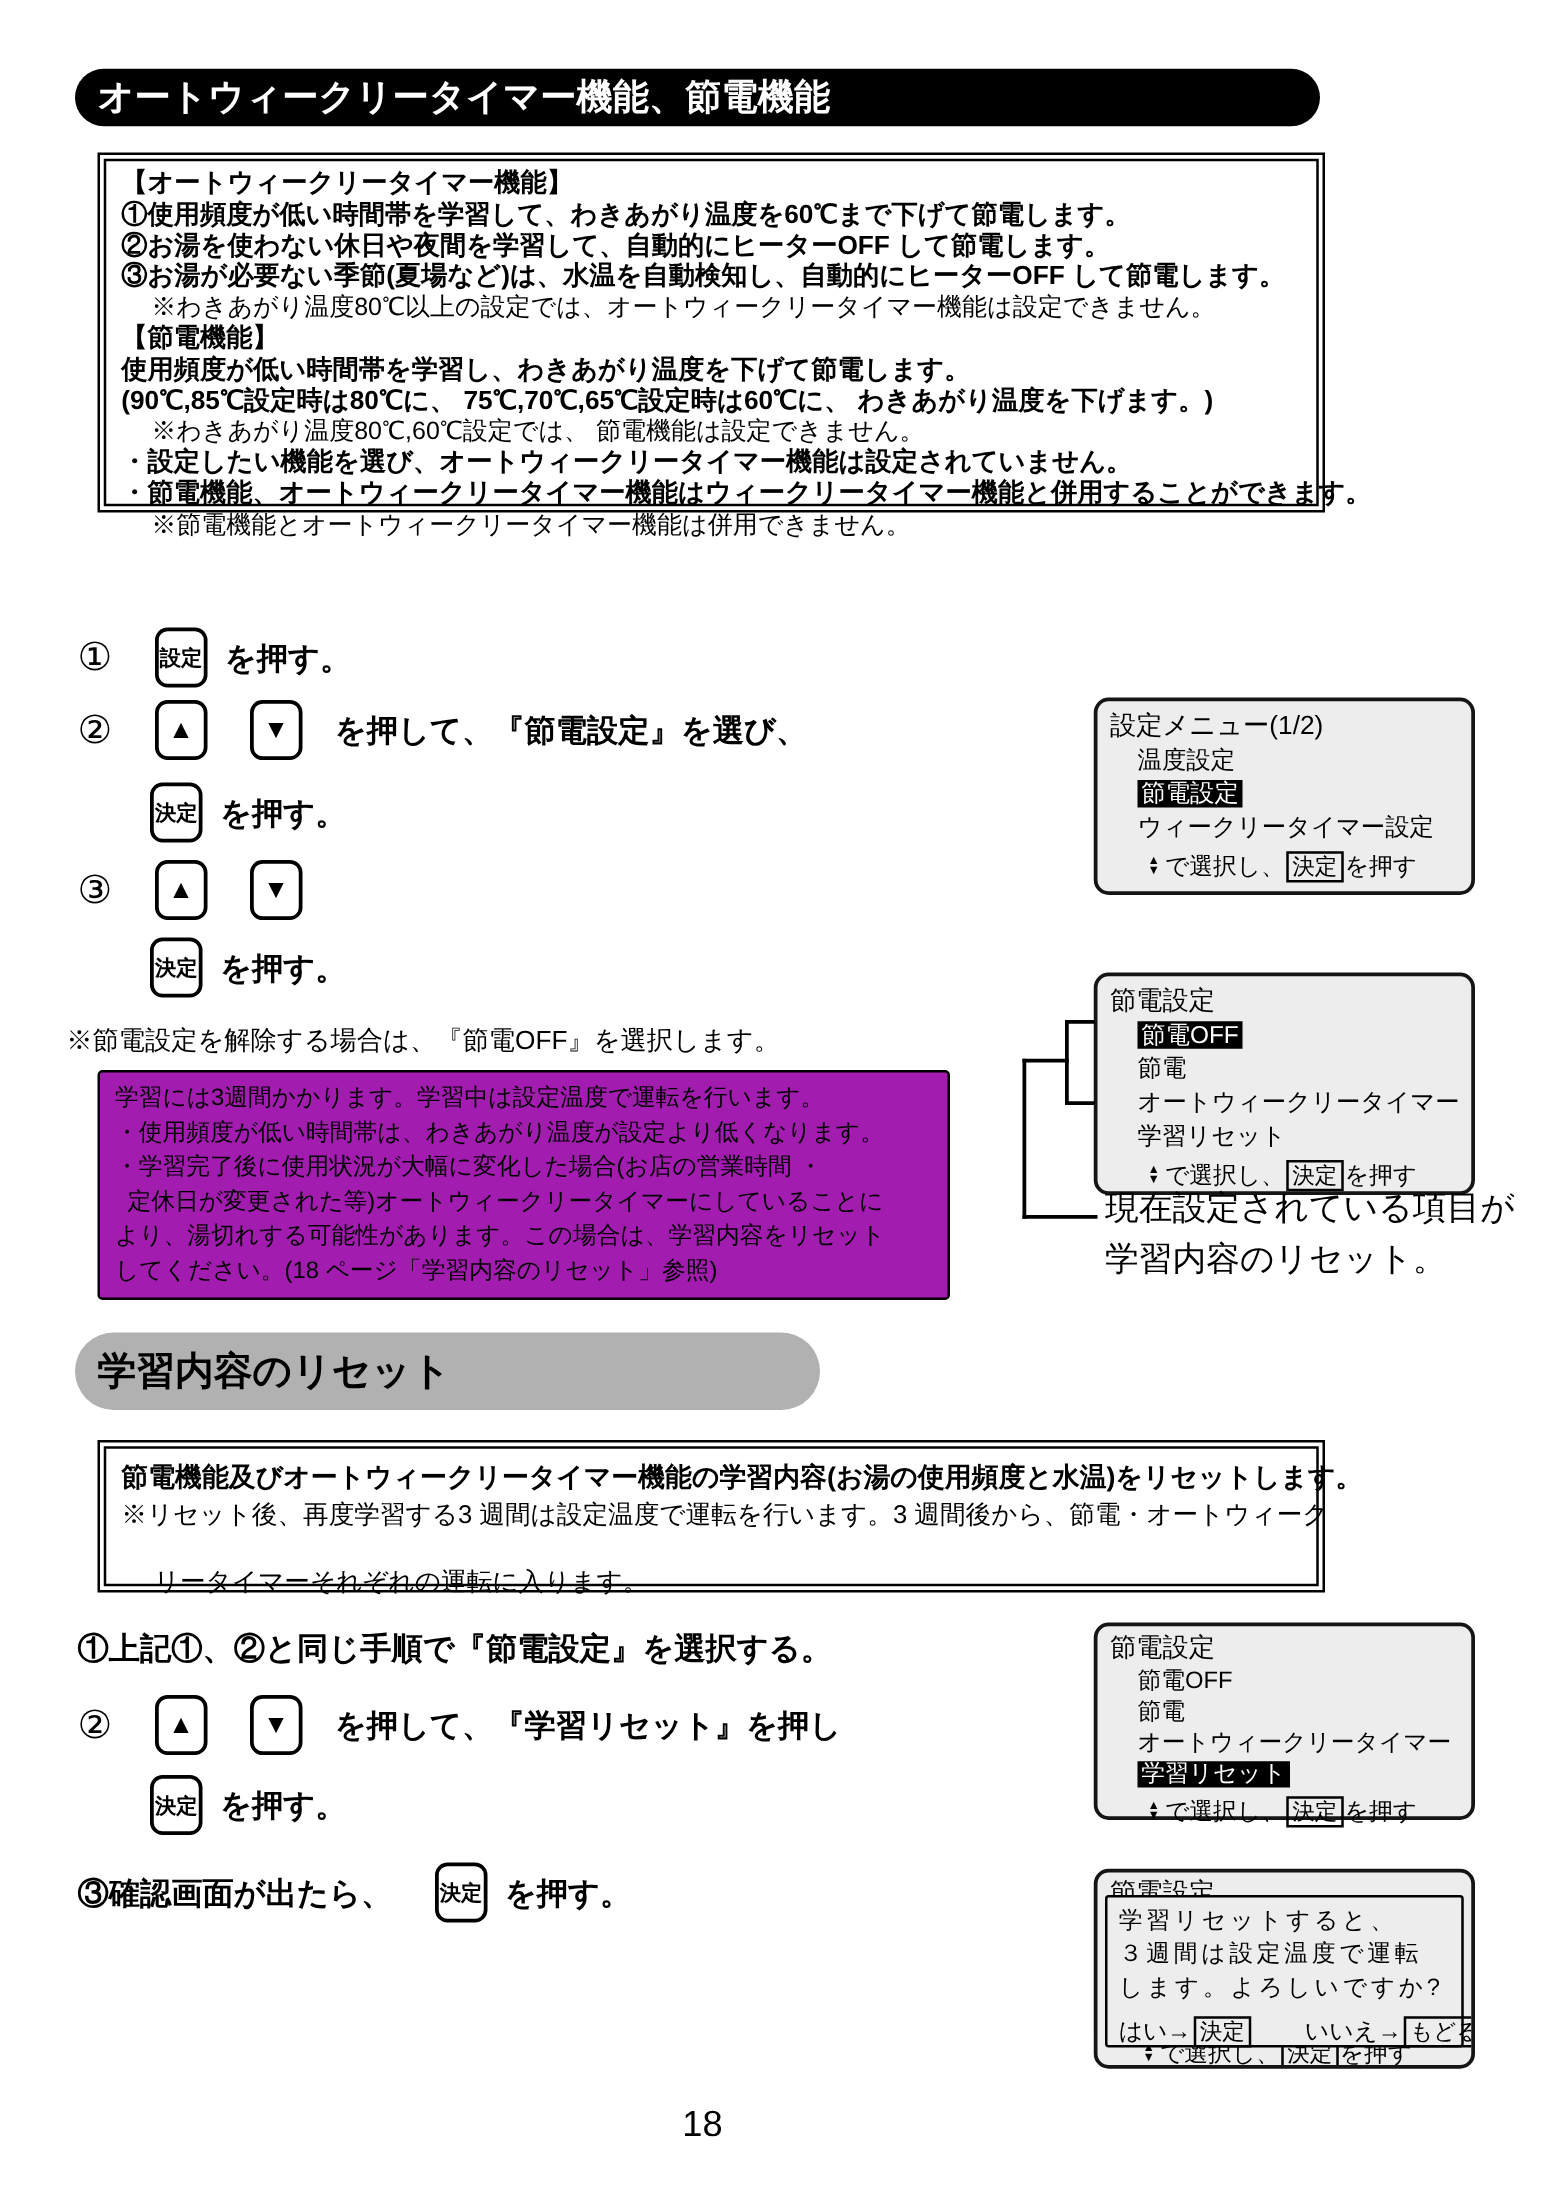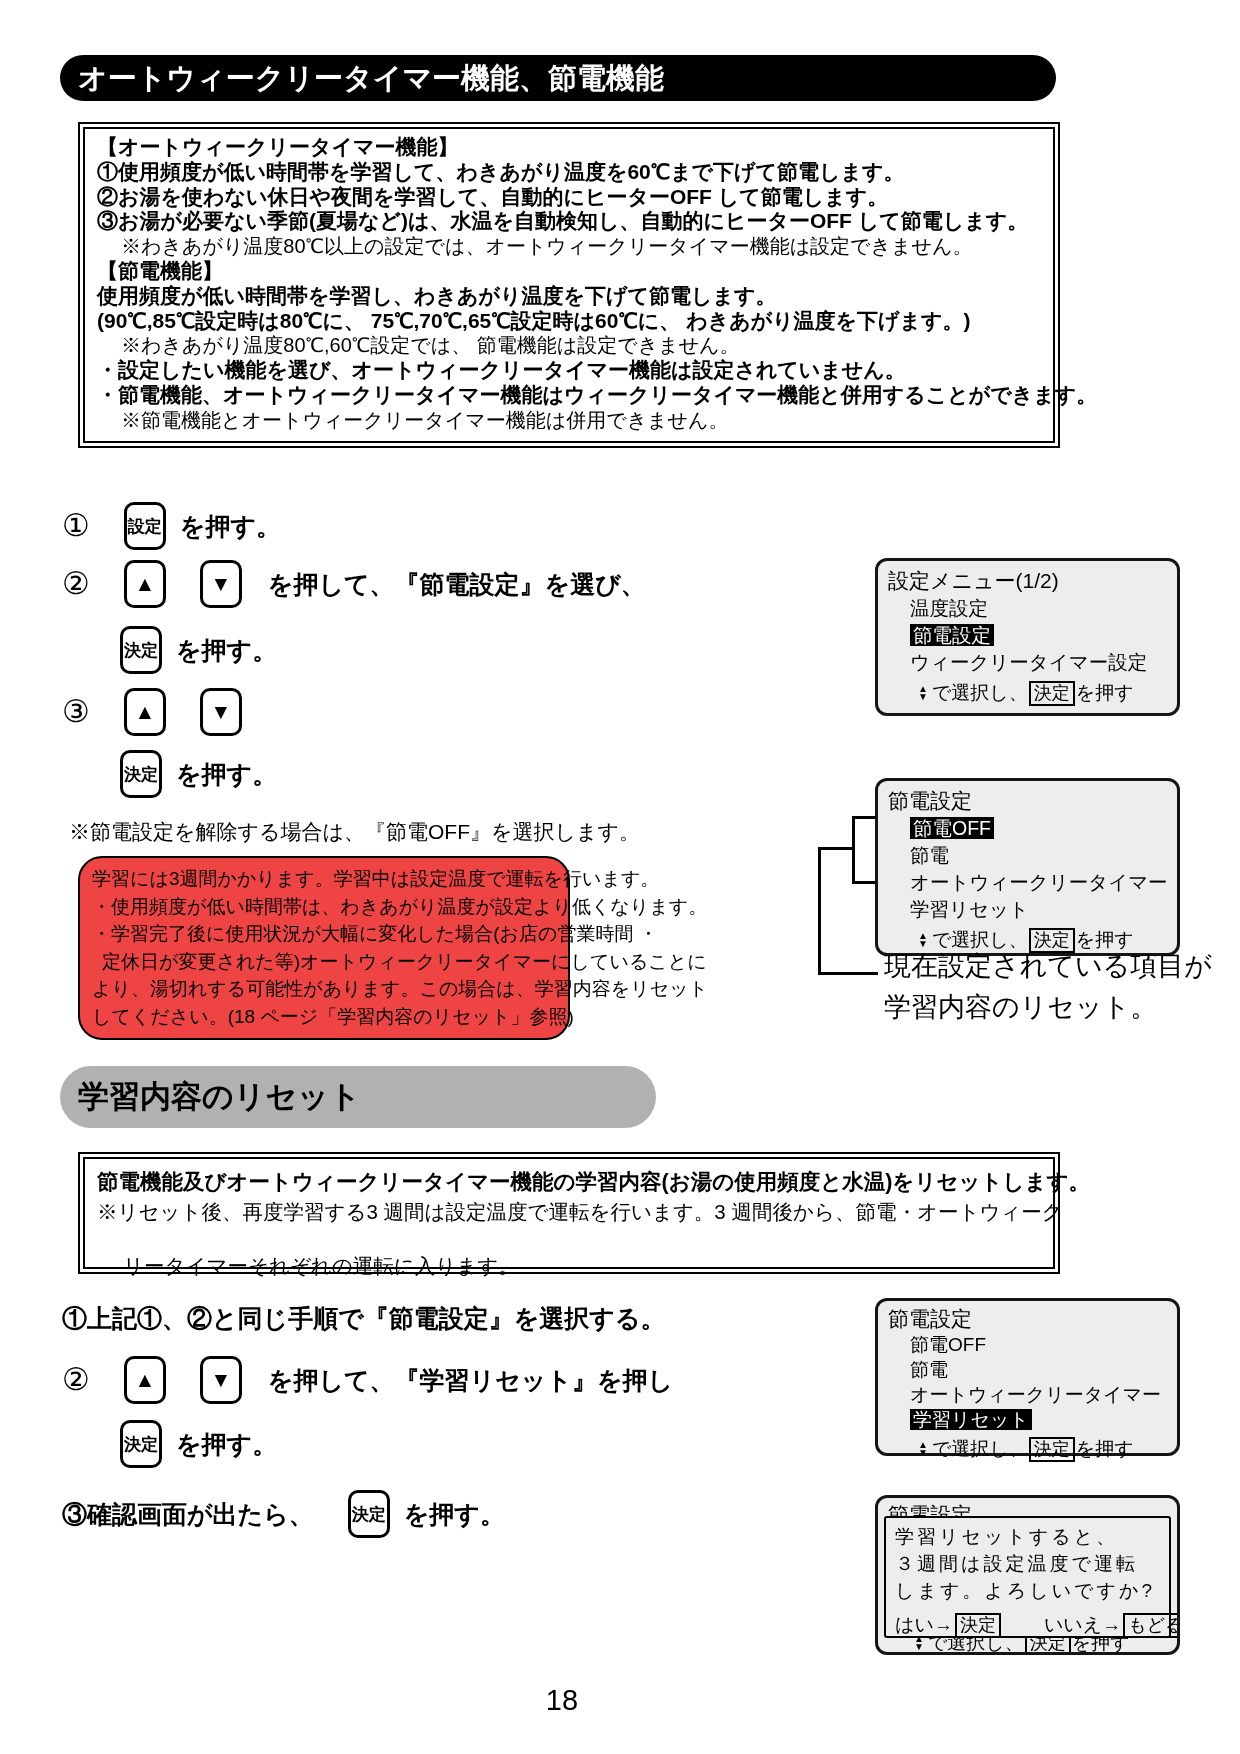--- a/index.html
+++ b/index.html
@@ -8,38 +8,38 @@
   .abs{position:absolute;}
   
   .hdr1{left:60px;top:55px;width:996px;height:46px;background:#000;border-radius:23px;
         color:#fff;font-size:29px;font-weight:bold;line-height:46px;padding-left:18px;
         box-sizing:border-box;white-space:nowrap;}
   .hdr2{left:60px;top:1066px;width:596px;height:62px;background:#b1b1b1;border-radius:31px;
         color:#000;font-size:31px;font-weight:bold;line-height:62px;padding-left:18px;
         box-sizing:border-box;white-space:nowrap;}
   
   .infobox{border:7px double #000;box-sizing:border-box;background:#fff;}
-  .infobox1{left:78px;top:122px;width:982px;height:326px;padding:6px 12px;}
+  .infobox1{left:78px;top:122px;width:982px;height:288px;padding:6px 12px;}
   .infobox1 .ln{font-size:21px;font-weight:bold;line-height:24.8px;white-space:nowrap;}
   .infobox1 .ln.note{font-weight:normal;font-size:20px;padding-left:24px;}
   .infobox2{left:78px;top:1152px;width:982px;height:122px;padding:8px 12px;}
   .infobox2 .ln1{font-size:21.5px;font-weight:bold;line-height:30px;white-space:nowrap;}
   .infobox2 .ln2{font-size:20.5px;font-weight:normal;line-height:30px;white-space:nowrap;}
   .infobox2 .ln3{font-size:20.5px;font-weight:normal;line-height:30px;padding-left:26px;white-space:nowrap;margin-top:24px;}
   
   .step{display:flex;align-items:center;gap:14px;font-size:25px;font-weight:bold;white-space:nowrap;}
   .num{font-size:31px;font-weight:normal;line-height:48px;}
   .btn{display:inline-flex;align-items:center;justify-content:center;width:42px;height:48px;
        border:3px solid #000;border-radius:10px;background:#fff;font-size:17px;font-weight:bold;
        box-sizing:border-box;flex:0 0 auto;margin-left:20px;}
   .btn.arr{font-size:21px;}
   .plain{font-size:21px;font-weight:normal;white-space:nowrap;}
   
-  .notebox{left:78px;top:856px;width:492px;height:184px;background:#ef4444;
-           border:2px solid #000;border-radius:24px;box-sizing:border-box;padding:7px 12px;}
+  .notebox{left:78px;top:856px;width:682px;height:184px;background:#a21caf;
+           border:2px solid #000;border-radius:4px;box-sizing:border-box;padding:7px 12px;}
   .notebox .nl{font-size:19px;line-height:27.5px;white-space:nowrap;}
   .notebox .ind{padding-left:10px;}
   
   .lcd{width:305px;background:#ededed;border:3px solid #151515;border-radius:12px;
        box-sizing:border-box;padding:5px 10px;}
   .lcd .lt{font-size:21px;line-height:29px;white-space:nowrap;}
   .lcd .it{font-size:19.5px;line-height:27px;padding-left:22px;white-space:nowrap;}
   .lcd3 .lt{line-height:26px;}
   .lcd3 .it{line-height:25px;font-size:19px;}
   .inv{background:#000;color:#fff;padding:0 3px;}
@@ -106,21 +106,21 @@
     <span class="num">③</span>
     <span class="btn arr">▲</span>
     <span class="btn arr">▼</span>
   </div>
 
   <div class="abs step" style="left:100px;top:750px;">
     <span class="btn">決定</span>
     <span>を押す。</span>
   </div>
 
-  <div class="abs plain" style="left:69px;top:818px;">※節電設定を解除する場合は、『節電OFF』を選択します。</div>
+  <div class="abs plain" style="left:53px;top:818px;">※節電設定を解除する場合は、『節電OFF』を選択します。</div>
 
   <div class="abs notebox">
     <div class="nl">学習には3週間かかります。学習中は設定温度で運転を行います。</div>
     <div class="nl">・使用頻度が低い時間帯は、わきあがり温度が設定より低くなります。</div>
     <div class="nl">・学習完了後に使用状況が大幅に変化した場合(お店の営業時間 ・</div>
     <div class="nl ind">定休日が変更された等)オートウィークリータイマーにしていることに</div>
     <div class="nl">より、湯切れする可能性があります。この場合は、学習内容をリセット</div>
     <div class="nl">してください。(18 ページ「学習内容のリセット」参照)</div>
   </div>
 

